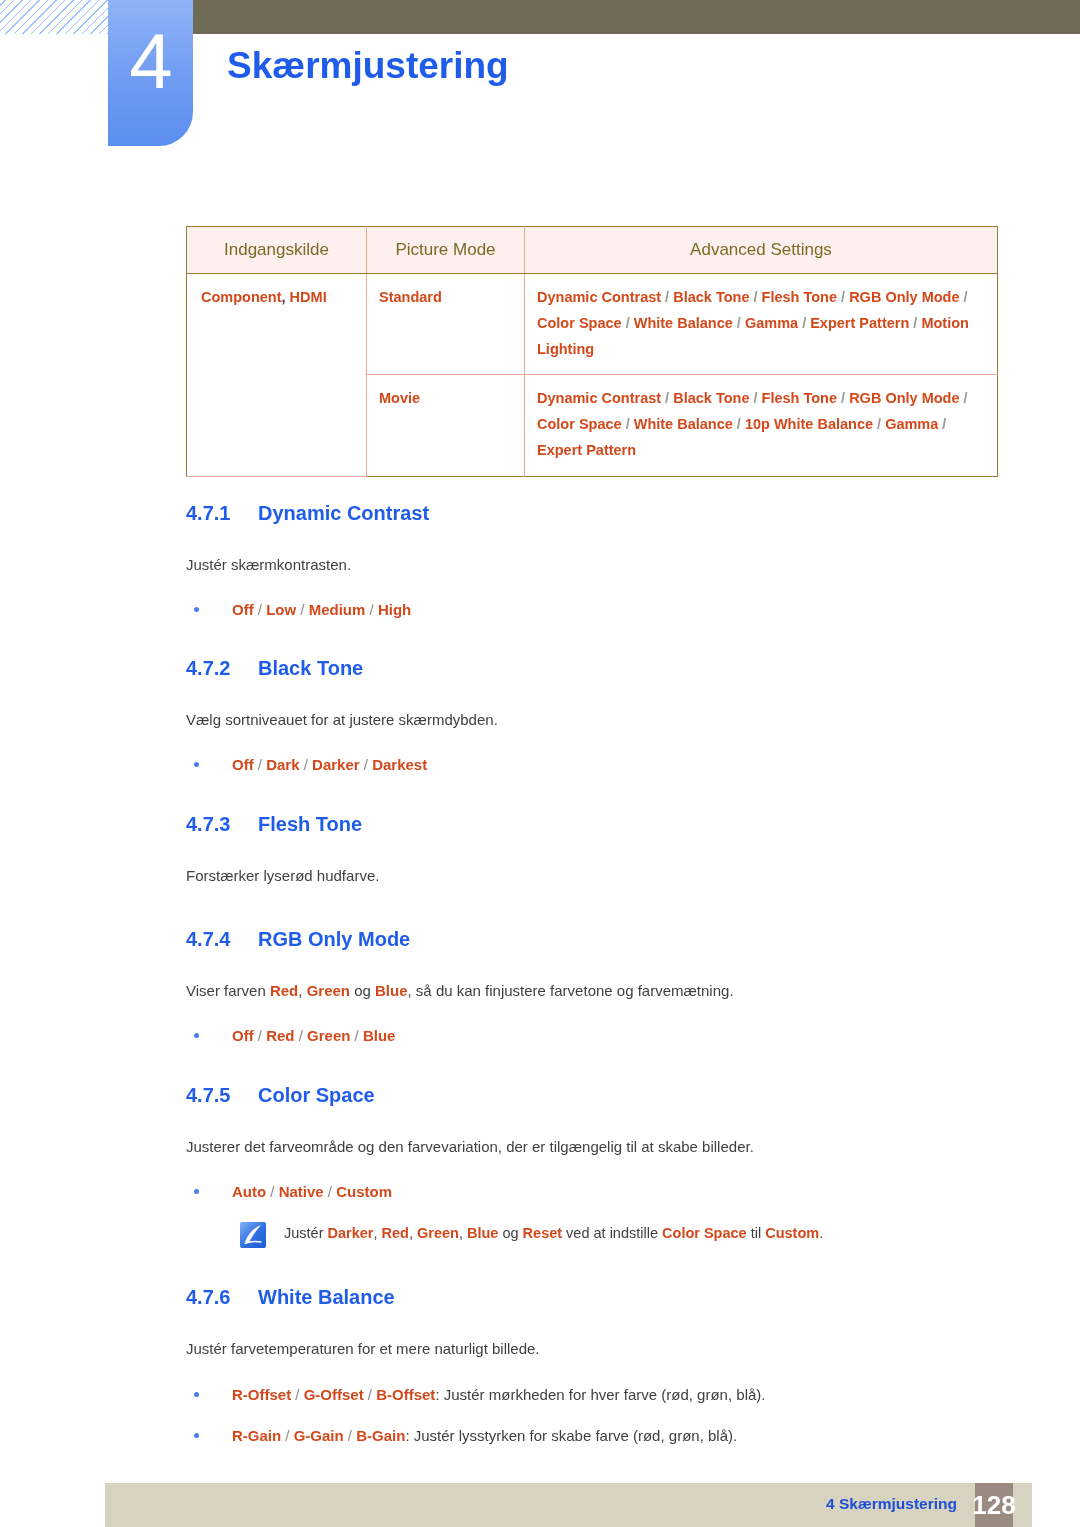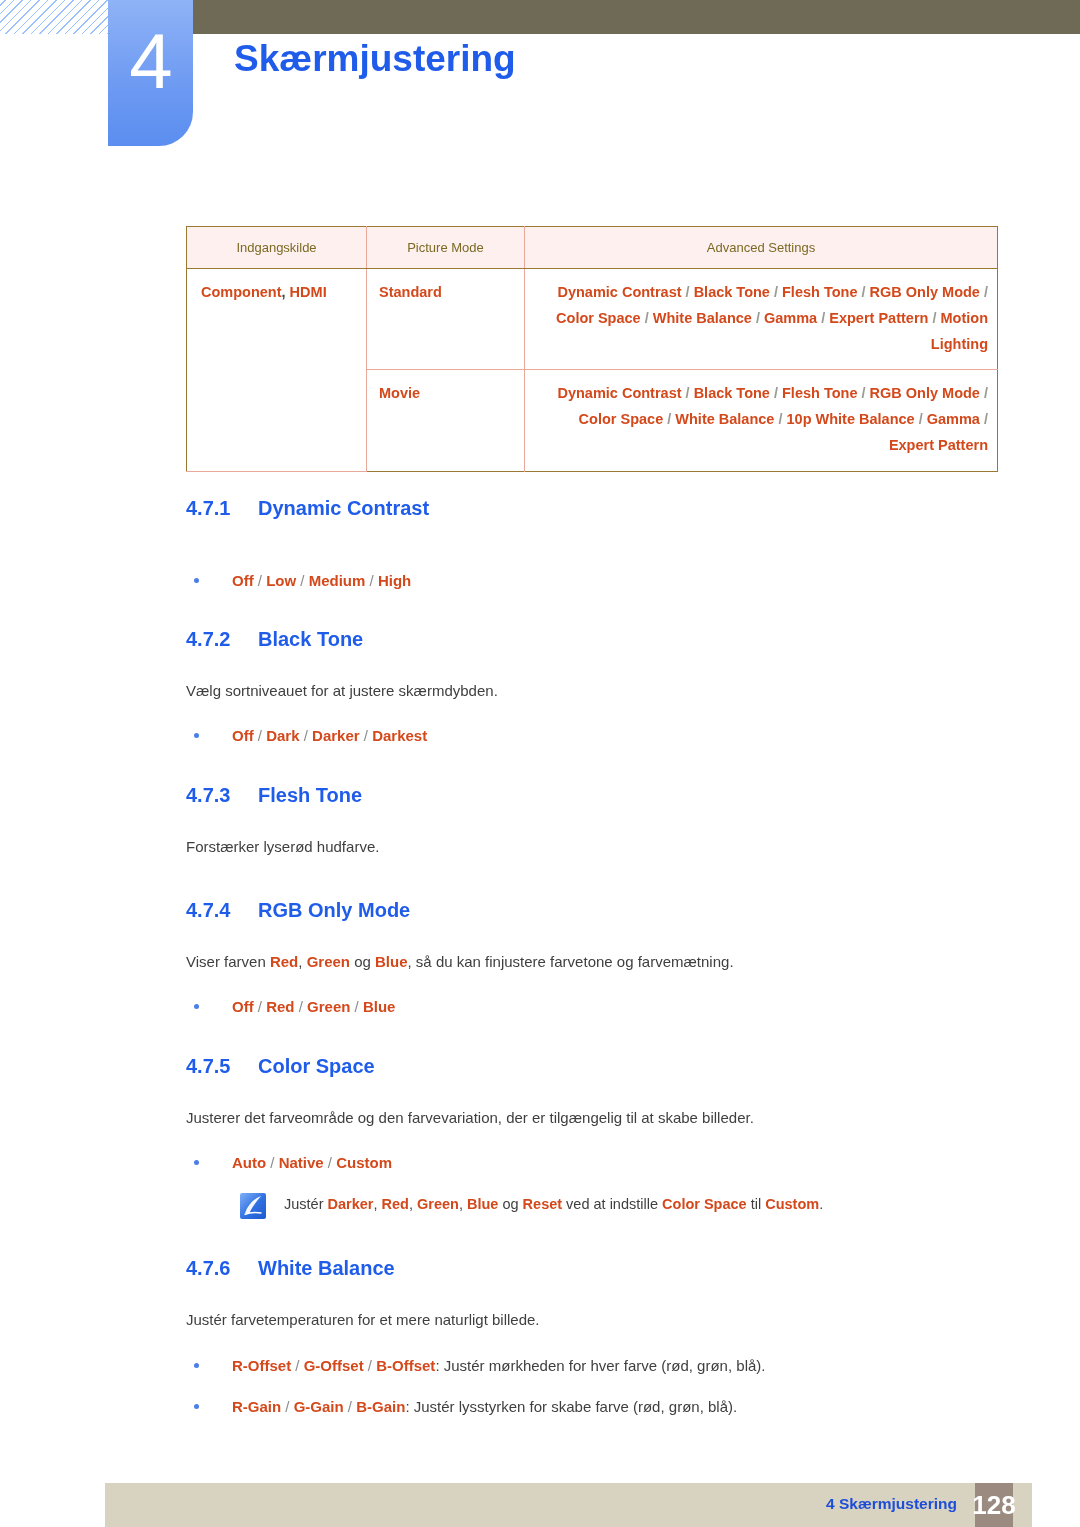--- a/index.html
+++ b/index.html
@@ -54,66 +54,65 @@
   .chapter-tab span {
     font-size: 78px;
     line-height: 1;
     font-weight: 400;
     padding-top: 22px;
     letter-spacing: -1px;
   }
 
   .chapter-title {
     position: absolute;
-    left: 227px; top: 38px;
+    left: 227px; top: 45px;
     font-size: 37px;
     font-weight: bold;
     color: #1f5cea;
     letter-spacing: 0px;
     white-space: nowrap;
-    margin-left: 7px;
   }
 
   
   .content {
     position: absolute;
     left: 186px; top: 226px;
     width: 812px;
   }
 
   
   table.spec {
     width: 812px;
     border-collapse: collapse;
     table-layout: fixed;
     border: 1px solid #9a7a33;
   }
   table.spec th {
     background: #fdf0ef;
     color: #7b6a24;
-    font-size: 13px;
+    font-size: 17px;
     font-weight: normal;
     text-align: center;
     padding: 13px 6px;
     border-right: 1px solid #e8a89a;
     border-bottom: 1px solid #9a7a33;
   }
   table.spec th:last-child { border-right: none; }
 
   table.spec td {
     font-size: 14.5px;
     color: #d4491b;
     vertical-align: top;
     padding: 11px 9px 12px 12px;
     line-height: 1.78;
     border-right: 1px solid #e8a89a;
     border-bottom: 1px solid #e8a89a;
     font-weight: bold;
   }
-  table.spec td:last-child { border-right: none; text-align: right; }
+  table.spec td:last-child { border-right: none; }
   table.spec tr.last td { border-bottom: none; }
   table.spec td.src { padding-left: 14px; }
   table.spec .sep { color: #9b9b94; }
   table.spec .plain { color: #3f3f3f; }
 
   
   .sec-head {
     color: #1f5cea;
     font-size: 20px;
     font-weight: bold;
@@ -233,20 +232,21 @@
           </td>
         </tr>
       </tbody>
     </table>
 
     <div style="height:25px"></div>
     <div class="sec-head">
       <span class="num">4.7.1</span><span>Dynamic Contrast</span>
     </div>
     <div style="height:28px"></div>
+    <div class="body-text">Justér skærmkontrasten.</div>
     <div style="height:21px"></div>
     <div class="bullet"><span id="opt-0"><span class="kw">Off</span><span class="sep"> / </span><span class="kw">Low</span><span class="sep"> / </span><span class="kw">Medium</span><span class="sep"> / </span><span class="kw">High</span></span></div>
 
     <div style="height:35px"></div>
     <div class="sec-head">
       <span class="num">4.7.2</span><span>Black Tone</span>
     </div>
     <div style="height:28px"></div>
     <div class="body-text">Vælg sortniveauet for at justere skærmdybden.</div>
     <div style="height:21px"></div>

